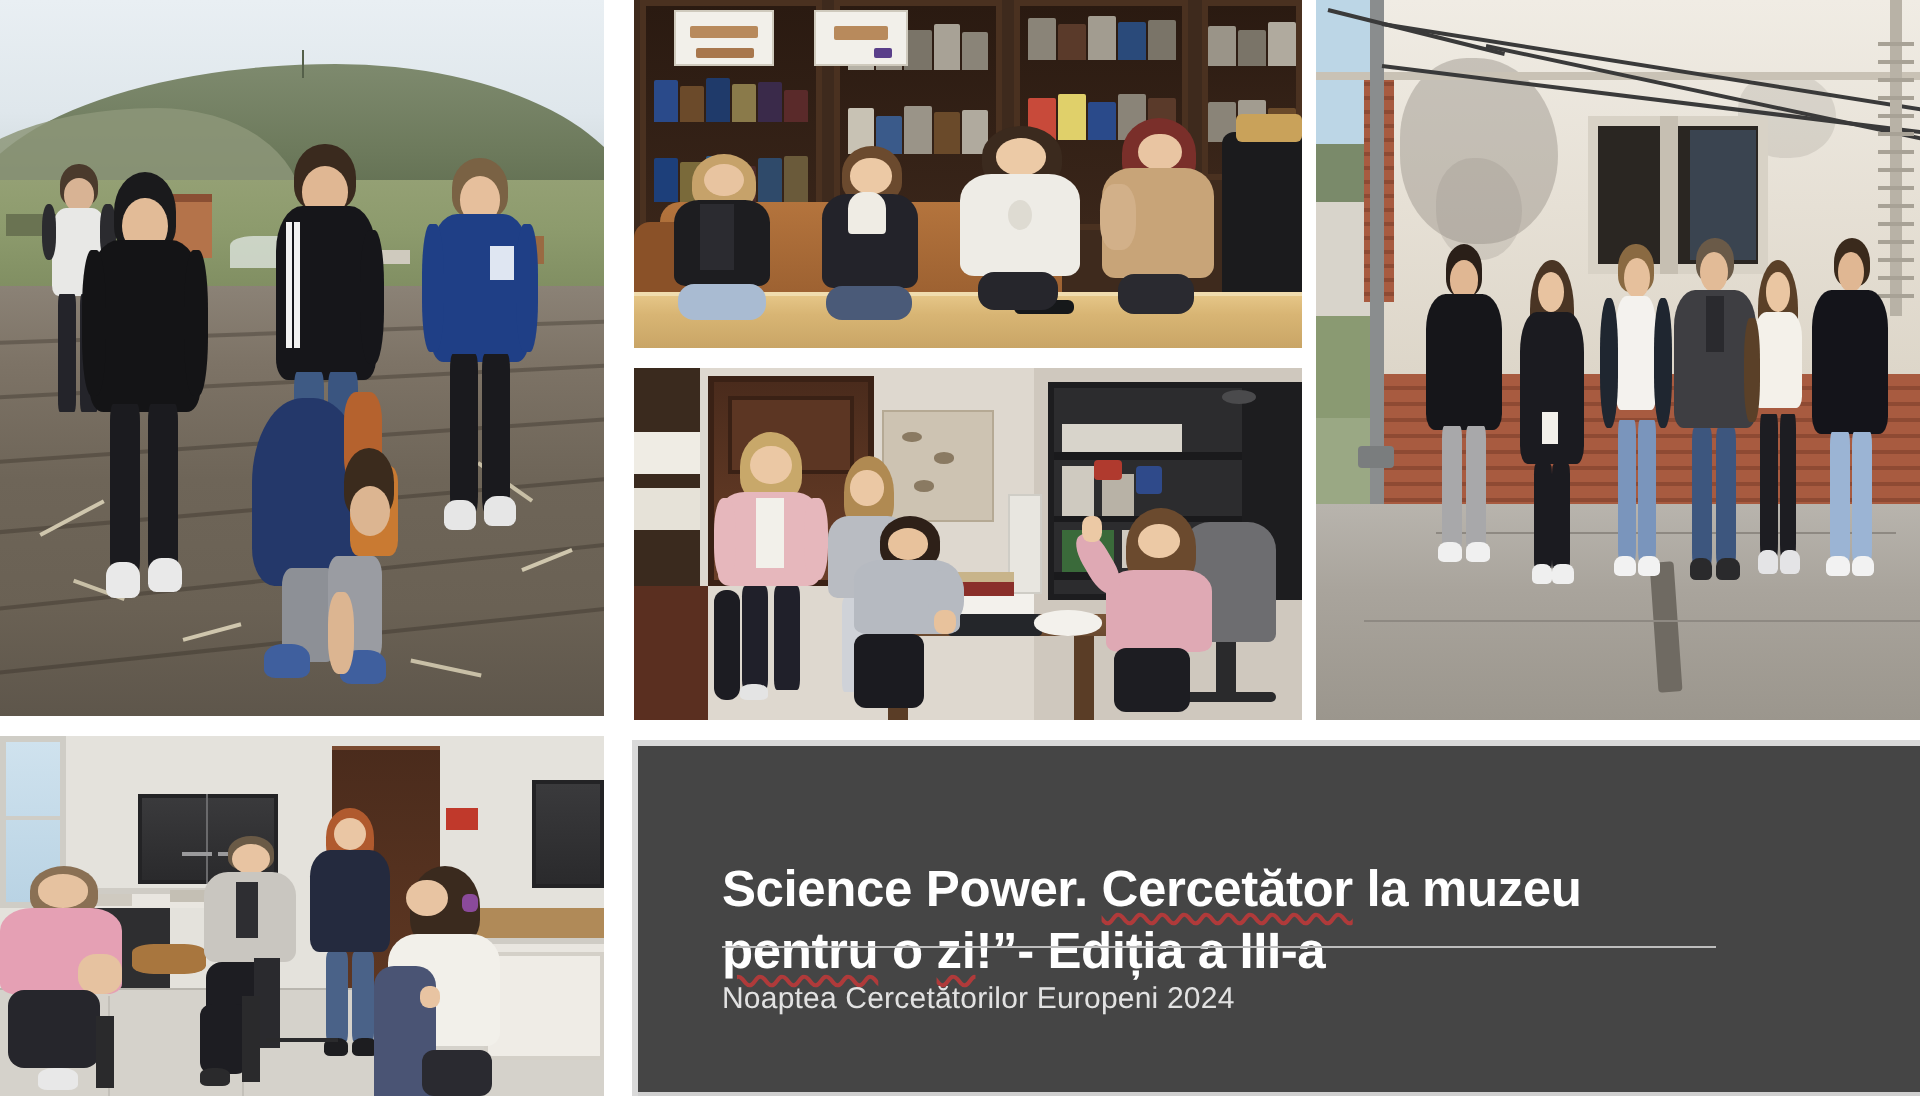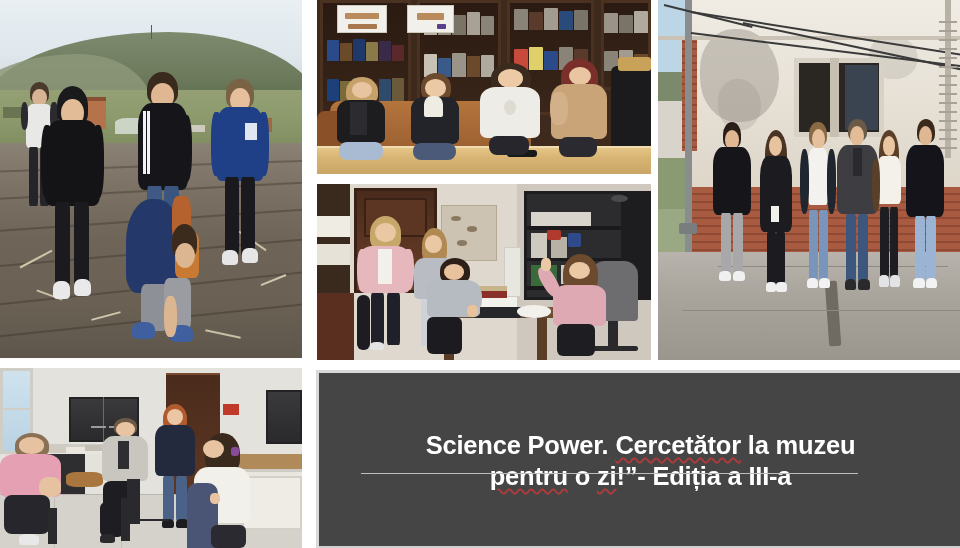--- a/index.html
+++ b/index.html
@@ -138,21 +138,20 @@
     position:absolute;
     left:316px; top:370px; width:644px; height:178px;
     background:#454545;
     border:3px solid #d9d9d9;
     border-right:none; border-bottom:none;
   }
   .panel-inner {
     position:absolute;
     left:0; top:0; right:0; bottom:0;
     padding:26px 40px 0 42px;
-    text-align:center;
   }
   .title {
     font-size:25.5px;
     font-weight:bold;
     color:#ffffff;
     line-height:1.22;
     letter-spacing:-0.2px;
     white-space:pre-line;
   }
   .title .sq {
@@ -664,16 +663,17 @@
     </div>
   </div>
 
   <div class="panel">
     <div class="panel-inner">
       <div class="title">
         <span>Science Power. </span><span class="sq">Cercetător</span><span> la muzeu</span><br><span class="sq">pentru</span><span> o </span><span class="sq">zi</span><span>!”-  Ediția a III-a</span>
       </div>
     </div>
     <div class="rule"></div>
+    <div class="subtitle">Noaptea Cercetătorilor Europeni 2024</div>
     <div class="panel-edge"></div>
   </div>
 
 </div>
 
 </body></html>

